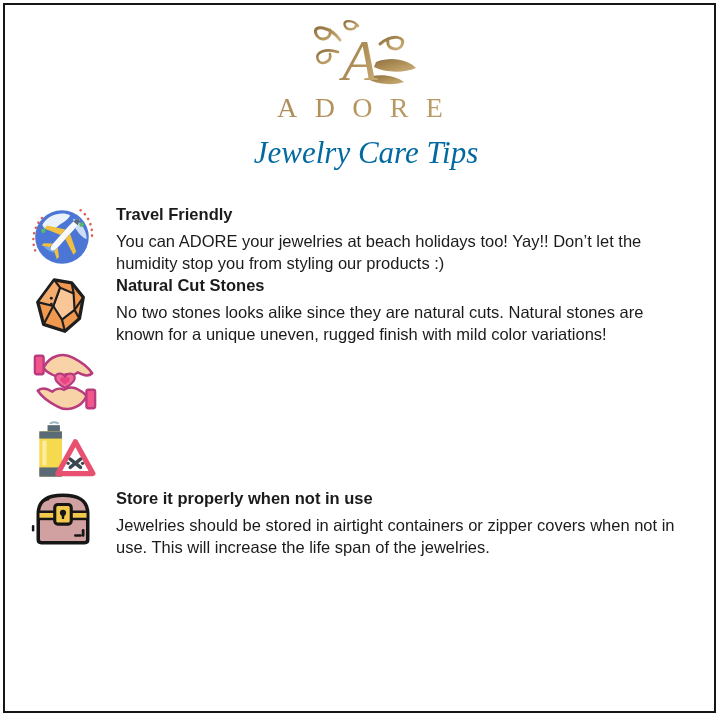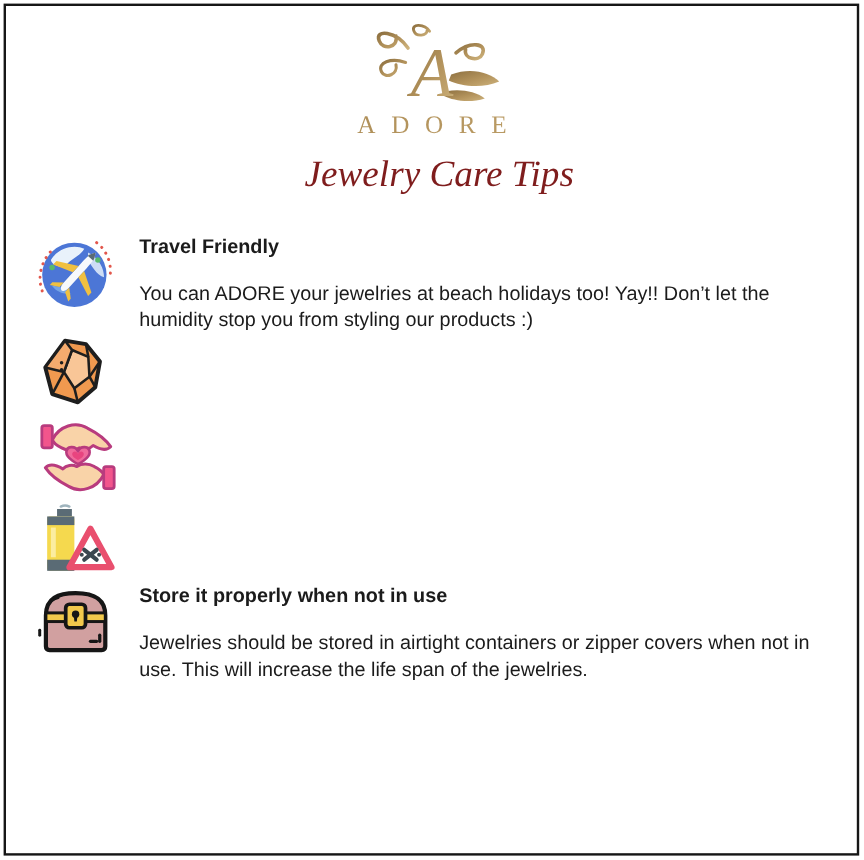--- a/index.html
+++ b/index.html
@@ -14,34 +14,34 @@
   .frame {
     position: absolute;
     left: 3px; top: 3px; right: 4px; bottom: 4px;
     border: 2px solid #161616;
     pointer-events: none;
   }
   .header { text-align: center; padding-top: 18px; }
   .logo-mark { display: block; margin: 0 auto; }
   .wordmark {
     font-family: "Liberation Serif", serif;
-    font-size: 21px;
+    font-size: 28px;
     letter-spacing: 0.62em;
     margin-left: 0.62em; 
     background: linear-gradient(90deg, #8d7040 0%, #b3935c 45%, #cdb27c 100%);
     -webkit-background-clip: text;
     background-clip: text;
     color: transparent;
     line-height: 1.15;
   }
   .subtitle {
     font-family: "Liberation Serif", serif;
     font-style: italic;
     font-size: 31px;
-    color: #7f1d1d;
+    color: #0369a1;
     margin-top: 10px;
     line-height: 1.2;
     padding-left: 12px;
   }
   .tips {
     margin: 32px 40px 0 28px;
     display: flex;
     flex-direction: column;
   }
   .tip { display: flex; align-items: flex-start; }
@@ -55,21 +55,21 @@
   }
   .tip-text { flex: 1; padding-left: 16px; max-width: 568px; }
   .tip-title {
     font-weight: bold;
     font-size: 16.5px;
     line-height: 22px;
   }
   .tip-body {
     font-size: 16.5px;
     line-height: 22px;
-    margin-top: 17px;
+    margin-top: 5px;
   }
 </style>
 </head>
 <body>
 
 <div class="frame"></div>
 
 <div class="header">
   <svg class="logo-mark" width="160" height="74" viewBox="0 0 160 74">
     <defs>
@@ -130,20 +130,24 @@
         <polygon points="25,5 31,13 24,32 8,28" fill="#f5ab6e" stroke="#1e1e1e" stroke-width="2.2" stroke-linejoin="round"></polygon>
         <line x1="43" y1="8" x2="45" y2="19" stroke="#1e1e1e" stroke-width="2.2"></line>
         <line x1="55" y1="23" x2="46" y2="36" stroke="#1e1e1e" stroke-width="2.2"></line>
         <line x1="51" y1="45" x2="46" y2="36" stroke="#1e1e1e" stroke-width="2.2"></line>
         <line x1="36" y1="58" x2="33" y2="46" stroke="#1e1e1e" stroke-width="2.2"></line>
         <line x1="14" y1="51" x2="24" y2="32" stroke="#1e1e1e" stroke-width="2.2"></line>
         <circle cx="22" cy="24" r="1.5" fill="#1e1e1e"></circle>
         <circle cx="22" cy="30" r="1.5" fill="#1e1e1e"></circle>
       </svg>
     </div>
+    <div class="tip-text">
+      <div class="tip-title">Natural Cut Stones</div>
+      <div class="tip-body">No two stones looks alike since they are natural cuts. Natural stones are known for a unique uneven, rugged finish with mild color variations!</div>
+    </div>
   </div>
 
   <div class="tip">
     <div class="tip-icon">
       <svg width="72" height="74" viewBox="0 0 72 74">
 
         <path d="M14,22 C20,10 34,6 44,12 C52,16 60,22 64,28 C60,32 54,30 49,27 C46,30 41,31 37,29 C33,32 27,32 22,29 C18,27 15,25 14,22 Z" fill="#f9d3a8" stroke="#b83b7e" stroke-width="2.6" stroke-linejoin="round"></path>
         <rect x="5" y="10" width="9" height="19" rx="2" fill="#f2558c" stroke="#b83b7e" stroke-width="2.4"></rect>
 
         <path d="M58,52 C52,64 38,68 28,62 C20,58 12,52 8,46 C12,42 18,44 23,47 C26,44 31,43 35,45 C39,42 45,42 50,45 C54,47 57,49 58,52 Z" fill="#f9d3a8" stroke="#b83b7e" stroke-width="2.6" stroke-linejoin="round"></path>

